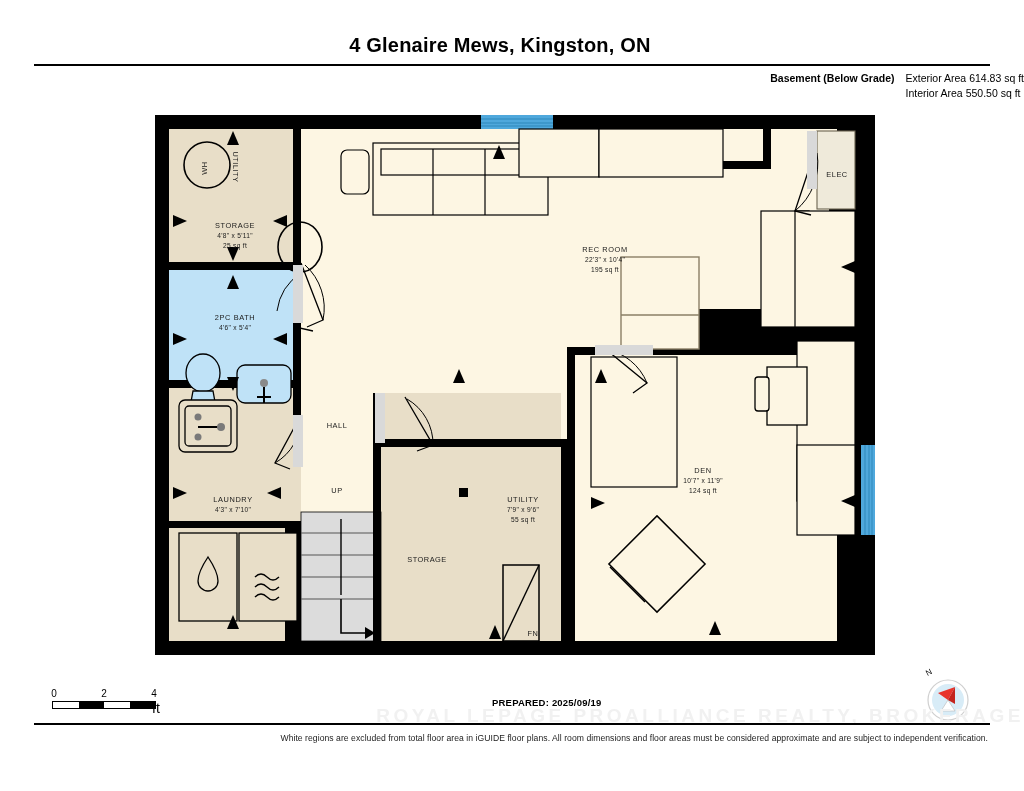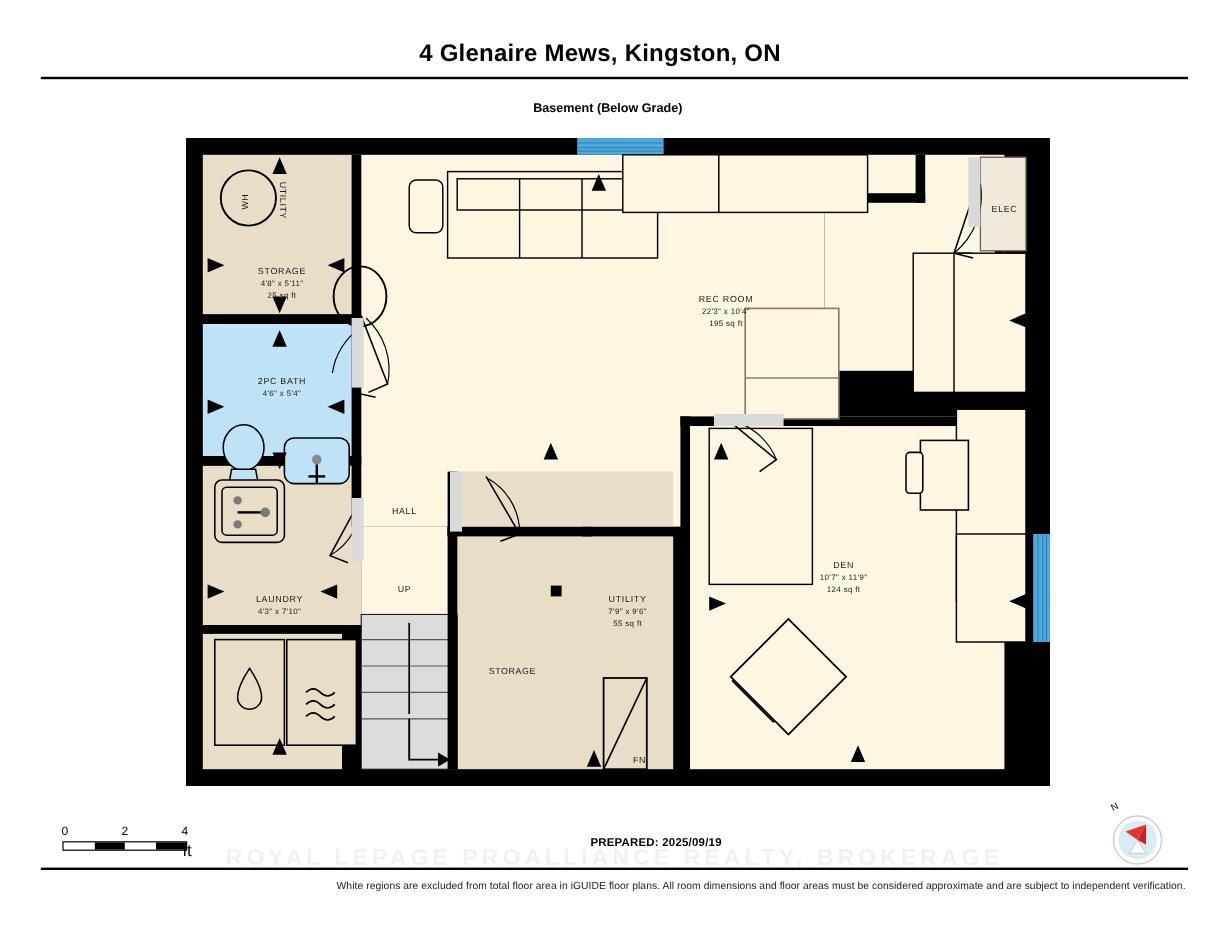--- a/index.html
+++ b/index.html
@@ -30,25 +30,25 @@
   #title-rule {
     position: absolute;
     top: 64px;
     left: 34px;
     width: 956px;
     height: 2px;
     background: #000;
   }
   #subheader {
     position: absolute;
-    top: 83px;
+    top: 71px;
     left: 0;
     width: 1024px;
     display: flex;
-    justify-content: center;
+    justify-content: flex-end;
     font-size: 10.5px;
   }
   #subheader .level {
     font-weight: bold;
     padding-right: 11px;
     padding-top: 1px;
   }
   #subheader .areas div {
     line-height: 15px;
     white-space: nowrap;
@@ -110,33 +110,37 @@
   }
   #footer-rule {
     position: absolute; left: 34px; top: 723px; width: 956px; height: 2px; background: #000;
   }
   #disclaimer {
     position: absolute; left: 38px; top: 733px; width: 950px;
     font-size: 8.6px; color: #1c1c1c; letter-spacing: 0.05px; text-align: right;
   }
   #watermark {
     position: absolute; left: 0; top: 705px; width: 1024px;
-    text-align: center; font-size: 19px; font-weight: bold;
+    text-align: right; font-size: 19px; font-weight: bold;
     color: #f1f1f1; letter-spacing: 3.5px; white-space: nowrap;
     pointer-events: none;
   }
 </style>
 </head>
 <body>
 
 <div id="page-title">4 Glenaire Mews, Kingston, ON</div>
 <div id="title-rule"></div>
 
 <div id="subheader">
   <div class="level">Basement (Below Grade)</div>
+  <div class="areas">
+    <div>Exterior Area 614.83 sq ft</div>
+    <div>Interior Area 550.50 sq ft</div>
+  </div>
 </div>
 
 <div id="floorplan">
 <svg width="720" height="540" viewBox="0 0 720 540" xmlns="http://www.w3.org/2000/svg">
 
   <rect x="0" y="0" width="720" height="540" fill="#000"></rect>
 
   <rect x="14" y="14" width="132" height="133" fill="#e8dec8"></rect>
   <rect x="14" y="155" width="132" height="110" fill="#bfe2f7"></rect>
   <rect x="14" y="273" width="132" height="133" fill="#e8dec8"></rect>

